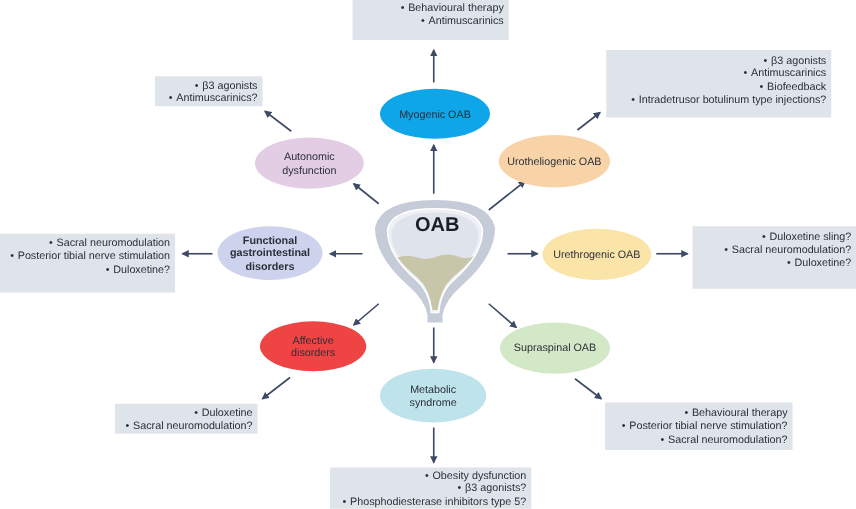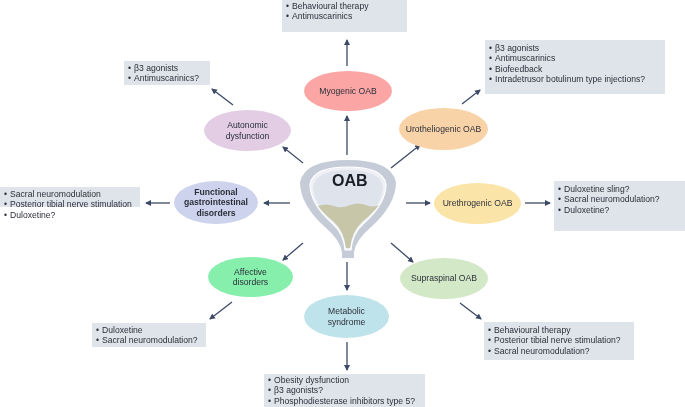--- a/index.html
+++ b/index.html
@@ -1,20 +1,20 @@
 <!DOCTYPE html>
 <html><head>
 <meta charset="utf-8">
 <style>
   html, body { margin: 0; padding: 0; background: #ffffff; }
   body { width: 685px; height: 407px; position: relative; overflow: hidden;
          font-family: "Liberation Sans", sans-serif; }
   #diagram { position: absolute; left: 0; top: 0; }
   .box { position: absolute; background: #dfe3ea; padding: 2px 4px 2px 4px;
-         font-size: 8.6px; line-height: 10.4px; color: #2b2f3a; box-sizing: border-box; }
+         font-size: 8.6px; line-height: 10.4px; color: #2b2f3a; box-sizing: border-box; text-align: right; }
   .box ul { list-style: none; margin: 0; padding: 0; }
   .box li { white-space: nowrap; }
   .box li::before { content: "\2022"; margin-right: 3px; color: #2b2f3a; }
   .node { position: absolute; display: flex; align-items: center; justify-content: center;
           text-align: center; font-size: 8.6px; line-height: 10.5px; color: #2b2f3a;
           border-radius: 50%; box-sizing: border-box; }
   .oab-label { position: absolute; font-weight: bold; font-size: 16px; color: #1b1e26;
                left: 332px; top: 172px; width: 32px; text-align: center; }
 </style>
 </head>
@@ -48,36 +48,36 @@
   <g>
     <path d="M300,182 Q305,160 348,160 Q391,160 396,182 Q396,205 370,228 Q356,240 354,252 L354,258 L342,258 L342,252 Q340,240 326,228 Q300,205 300,182 Z" fill="#c5ccd8"></path>
     <path d="M310,184 Q313,167 348,167 Q383,167 386,184 Q386,204 363,224 Q352,234 351,250 L345,250 Q344,234 333,224 Q310,204 310,184 Z" fill="#eef0f5" stroke="#ffffff" stroke-width="1.2"></path>
     <path d="M313,187 Q316,170 348,170 Q380,170 383,187 Q383,203 362,222 Q352,231 350,248 L346,248 Q344,231 334,222 Q313,203 313,187 Z" fill="#dfe3ec"></path>
     <path d="M318,206 Q326,203 334,206 Q342,209 350,205 Q358,202 366,205 Q373,208 379,205 Q373,213 362,222 Q352,231 350,248 L346,248 Q344,231 334,222 Q324,214 318,206 Z" fill="#c8c6a8"></path>
   </g>
 </svg>
 
 <div class="oab-label">OAB</div>
 
-<div class="node" id="n-myogenic" style="left:304px;top:71px;width:88px;height:40px;background:#fca5a5;">
+<div class="node" id="n-myogenic" style="left:304px;top:71px;width:88px;height:40px;background:#0ea5e9;">
   <span>Myogenic OAB</span>
 </div>
 <div class="node" id="n-urotheliogenic" style="left:399px;top:108px;width:89px;height:42px;background:#f9d3a8;">
   <span>Urotheliogenic OAB</span>
 </div>
 <div class="node" id="n-urethrogenic" style="left:434px;top:183px;width:87px;height:41px;background:#fbe4a8;">
   <span>Urethrogenic OAB</span>
 </div>
 <div class="node" id="n-supraspinal" style="left:400px;top:258px;width:88px;height:41px;background:#d3e8c6;">
   <span>Supraspinal OAB</span>
 </div>
 <div class="node" id="n-metabolic" style="left:304px;top:295px;width:85px;height:43px;background:#bfe3ea;padding:0 18px;">
   <span>Metabolic syndrome</span>
 </div>
-<div class="node" id="n-affective" style="left:208px;top:257px;width:85px;height:40px;background:#86efac;padding:0 20px;">
+<div class="node" id="n-affective" style="left:208px;top:257px;width:85px;height:40px;background:#ef4444;padding:0 20px;">
   <span>Affective disorders</span>
 </div>
 <div class="node" id="n-functional" style="left:174px;top:181px;width:84px;height:43px;background:#cdd3ec;padding:0 6px;font-weight:bold;">
   <span>Functional gastrointestinal disorders</span>
 </div>
 <div class="node" id="n-autonomic" style="left:204px;top:110px;width:87px;height:41px;background:#e2cde4;padding:0 14px;">
   <span>Autonomic dysfunction</span>
 </div>
 
 <div class="box" style="left:282px;top:0px;width:125px;height:32px;padding-top:1px;">
@@ -114,21 +114,21 @@
     <li>β3 agonists?</li>
     <li>Phosphodiesterase inhibitors type 5?</li>
   </ul>
 </div>
 <div class="box" style="left:92px;top:323px;width:114px;height:24px;padding-top:2px;">
   <ul>
     <li>Duloxetine</li>
     <li>Sacral neuromodulation?</li>
   </ul>
 </div>
-<div class="box" style="left:0px;top:187px;width:140px;height:20px;padding-top:2px;">
+<div class="box" style="left:0px;top:187px;width:140px;height:47px;padding-top:2px;">
   <ul>
     <li>Sacral neuromodulation</li>
     <li>Posterior tibial nerve stimulation</li>
     <li>Duloxetine?</li>
   </ul>
 </div>
 <div class="box" style="left:124px;top:61px;width:86px;height:24px;padding-top:2px;">
   <ul>
     <li>β3 agonists</li>
     <li>Antimuscarinics?</li>

